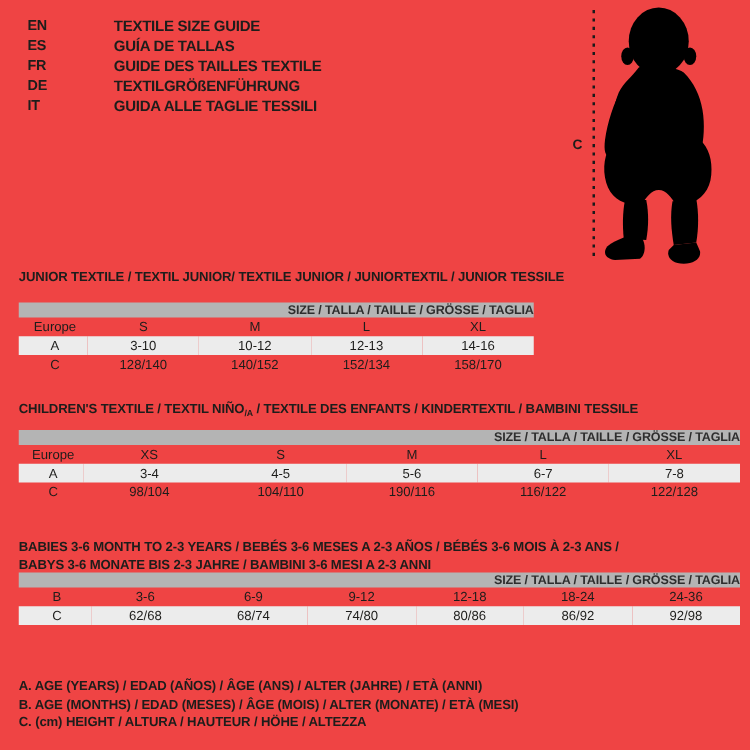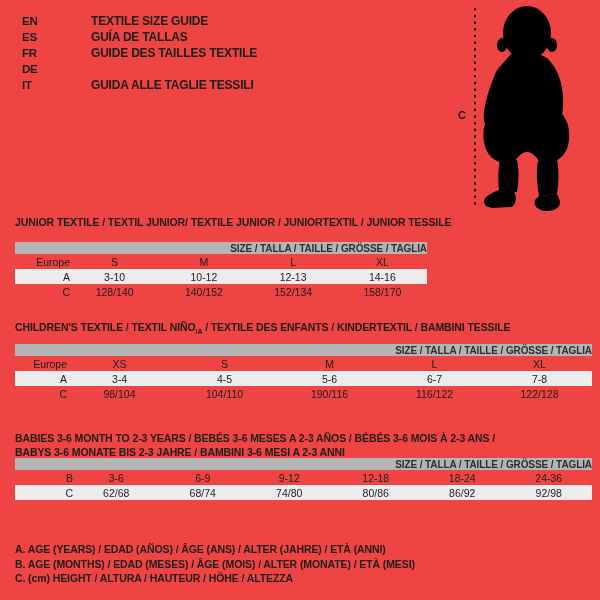--- a/index.html
+++ b/index.html
@@ -31,21 +31,21 @@
     position:absolute;left:15px;
     border-collapse:collapse;table-layout:fixed;
     font-size:10.5px;color:#1d1d1b;
   }
   table.size-table th{
     background:#b4b4b4;color:#2e2e2e;
     font-weight:700;font-size:10px;letter-spacing:-0.1px;
     text-align:right;height:12px;padding:0 0 0 4px;
   }
   table.size-table td{height:15px;padding:0;text-align:center;font-weight:400;}
-  table.size-table td.lbl{text-align:right;padding-left:3px;}
+  table.size-table td.lbl{text-align:center;padding-left:3px;}
   table.size-table tbody tr:nth-child(even){background:#ececec;}
   
   .footnotes{
     position:absolute;left:15px;top:542px;
     font-weight:700;font-size:10.5px;letter-spacing:-0.1px;
     line-height:14.5px;white-space:nowrap;
   }
 </style>
 </head>
 <body>
@@ -60,20 +60,21 @@
     <div class="lang-row">
       <span class="lang-code">ES</span>
       <span class="lang-title">GUÍA DE TALLAS</span>
     </div>
     <div class="lang-row">
       <span class="lang-code">FR</span>
       <span class="lang-title">GUIDE DES TAILLES TEXTILE</span>
     </div>
     <div class="lang-row">
       <span class="lang-code">DE</span>
+      <span class="lang-title">TEXTILGRÖßENFÜHRUNG</span>
     </div>
     <div class="lang-row">
       <span class="lang-code">IT</span>
       <span class="lang-title">GUIDA ALLE TAGLIE TESSILI</span>
     </div>
   </div>
 
   <svg class="figure" viewBox="0 0 147 215">
     <line x1="22" y1="8" x2="22" y2="207" stroke="#1a1a1a" stroke-width="2" stroke-dasharray="2.5 4.2"></line>
     <text x="5" y="119">C</text>

